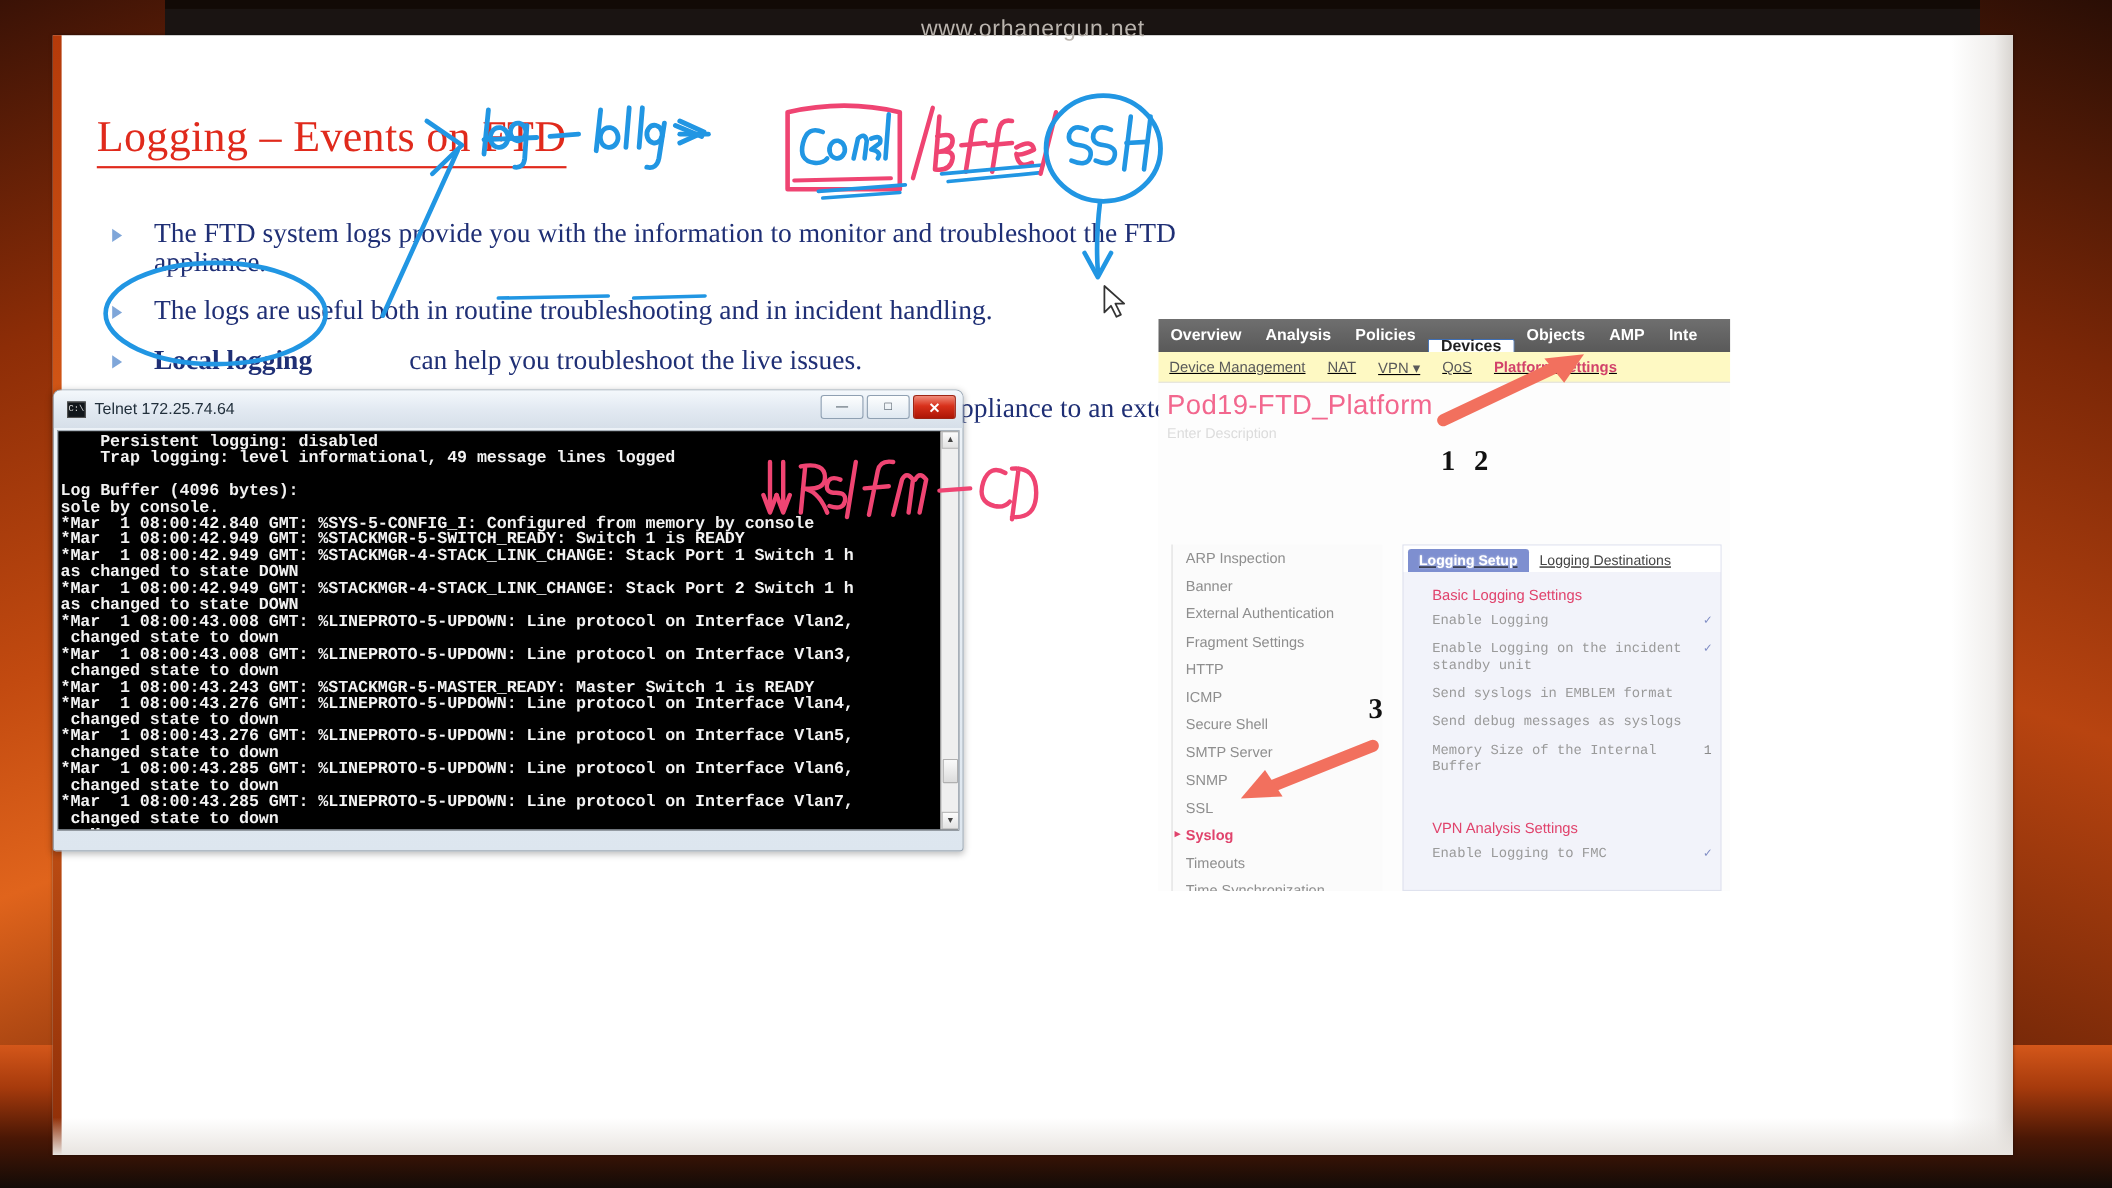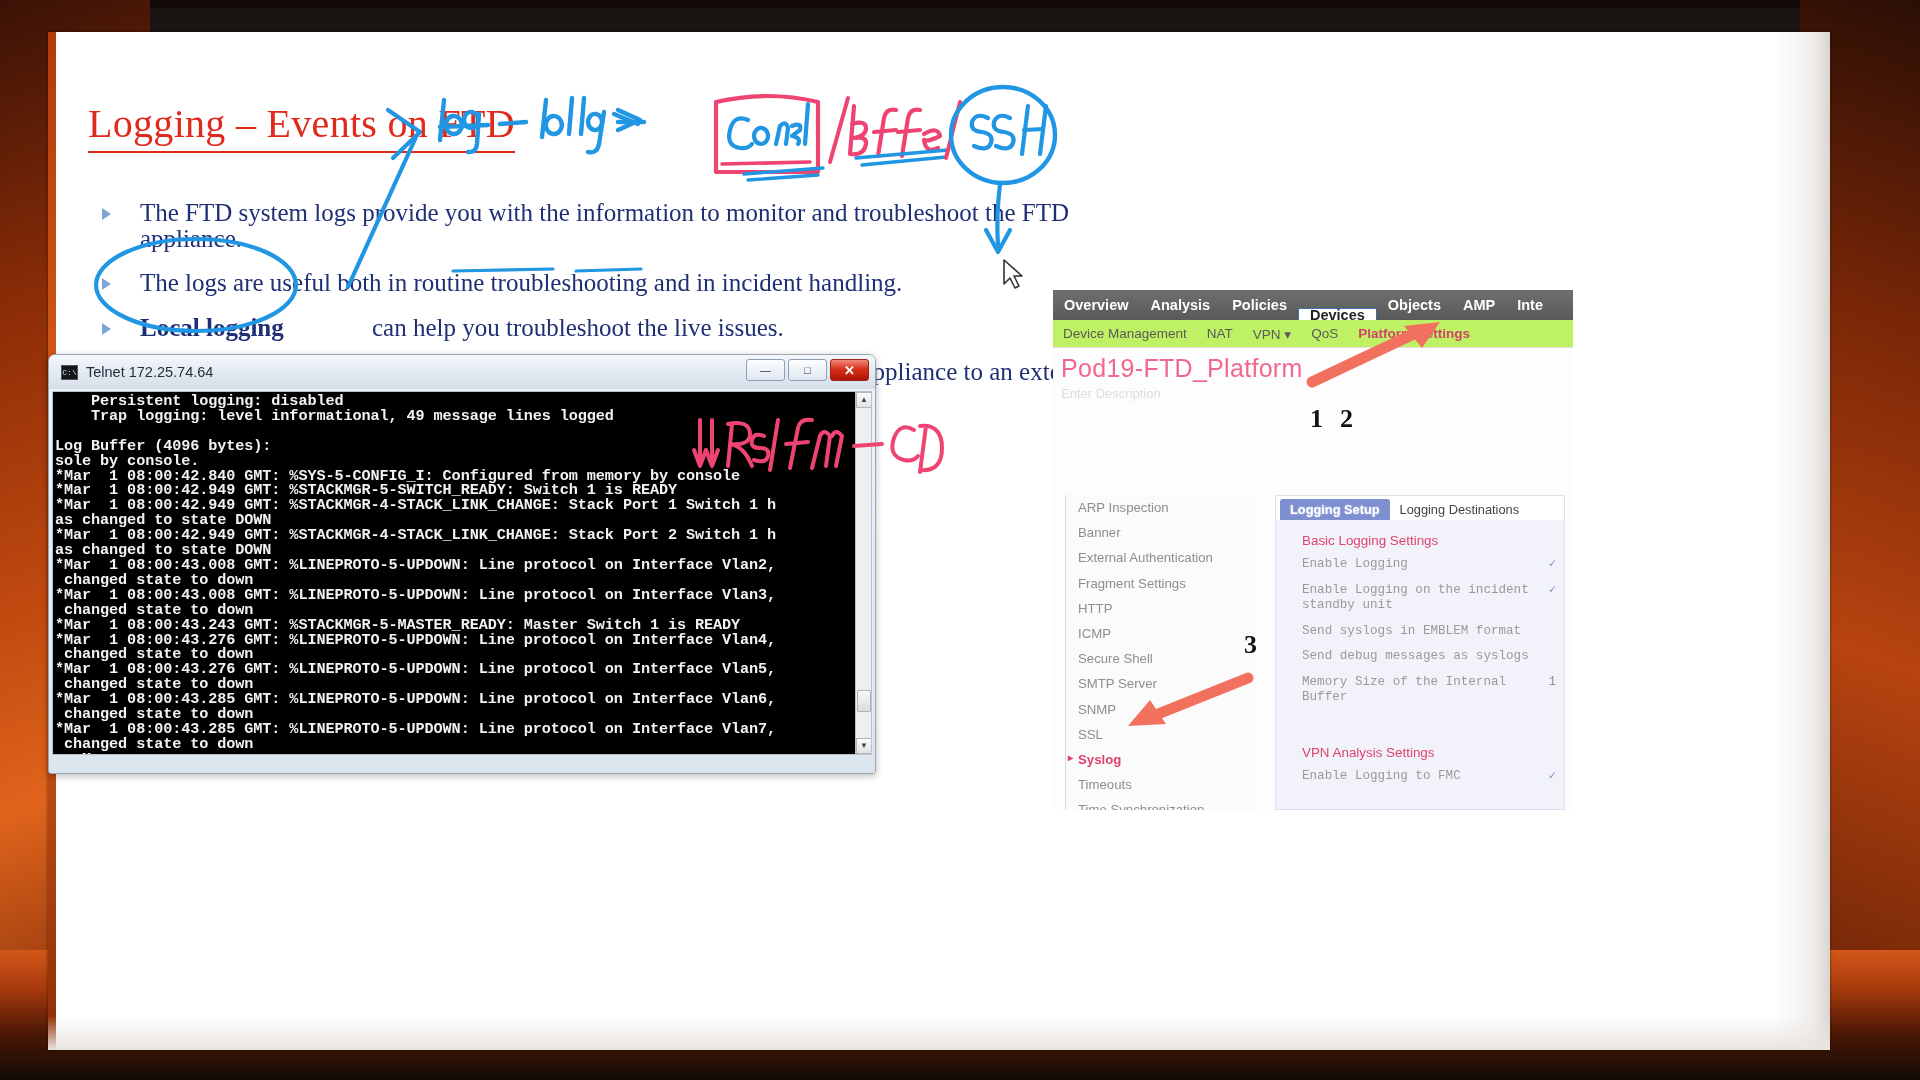--- a/index.html
+++ b/index.html
@@ -178,23 +178,24 @@
     font-family: "Liberation Sans", sans-serif;
     white-space: nowrap;
   }
   .fmc-nav-item.active {
     background: #ffffff; color: #1f1f1f;
     border: 1px solid #3f6fb5; border-bottom: none;
     margin-top: 18px; border-radius: 2px 2px 0 0;
   }
   .fmc-subnav {
     position: absolute; left: 0; top: 30px; width: 520px; height: 28px;
-    background: #bef264;
+    background: #fef9c3;
     display: flex; align-items: center;
     border-bottom: 1px solid #e2e2e2;
+    text-decoration: underline;
   }
   .fmc-sub-item {
     padding: 0 10px; font-size: 13.5px; color: #5a5a5a;
     font-family: "Liberation Sans", sans-serif; white-space: nowrap;
   }
   .fmc-sub-item.hl { color: #d2426a; font-weight: bold; }
   .fmc-policy-title {
     position: absolute; left: 8px; top: 64px;
     font-size: 25px; color: #f2678e;
     font-family: "Liberation Sans", sans-serif; letter-spacing: .3px;
@@ -216,21 +217,21 @@
   }
   .fmc-side-item.sel { color: #e0436c; font-weight: bold; }
   .fmc-side-item.sel::before {
     content: "\25B8"; position: absolute; left: 2px; top: 5px; color: #e0436c; font-size: 10px;
   }
   .fmc-content {
     position: absolute; left: 222px; top: 205px; width: 290px; bottom: 0;
     background: #f2f3fa;
     border: 1px solid #dfe2ee;
   }
-  .fmc-tabs { display: flex; height: 24px; align-items: flex-end; padding-left: 4px; background: #ffffff; }
+  .fmc-tabs { display: flex; height: 24px; align-items: flex-end; padding-left: 4px; background: #ffffff; text-decoration: underline; }
   .fmc-tab {
     font-size: 12.8px; padding: 3px 10px; font-family: "Liberation Sans", sans-serif;
     border-radius: 3px 3px 0 0; color: #444;
   }
   .fmc-tab.active {
     background: #7e8fd0; color: #ffffff; font-weight: bold;
     text-shadow: 0 0 2px rgba(255,255,255,.6);
   }
   .fmc-section-title {
     font-size: 13.4px; color: #e0436c; font-weight: normal; margin: 13px 0 9px 26px;
@@ -258,20 +259,21 @@
 
 <div id="stage">
 
   <div class="backdrop-top"></div>
   <div class="backdrop-left"></div>
   <div class="backdrop-right"></div>
   <div class="backdrop-bottom"></div>
 
   <div id="slide">
     <div class="slide-orange-edge"></div>
+    <div class="watermark">www.orhanergun.net</div>
 
     <div class="slide-title">Logging – Events on FTD</div>
 
     <div class="bullets">
       <div class="bullet">
         <span class="tri"></span>
         <span>The FTD system logs provide you with the information to monitor and troubleshoot the FTD appliance.</span>
       </div>
       <div class="bullet">
         <span class="tri"></span>

